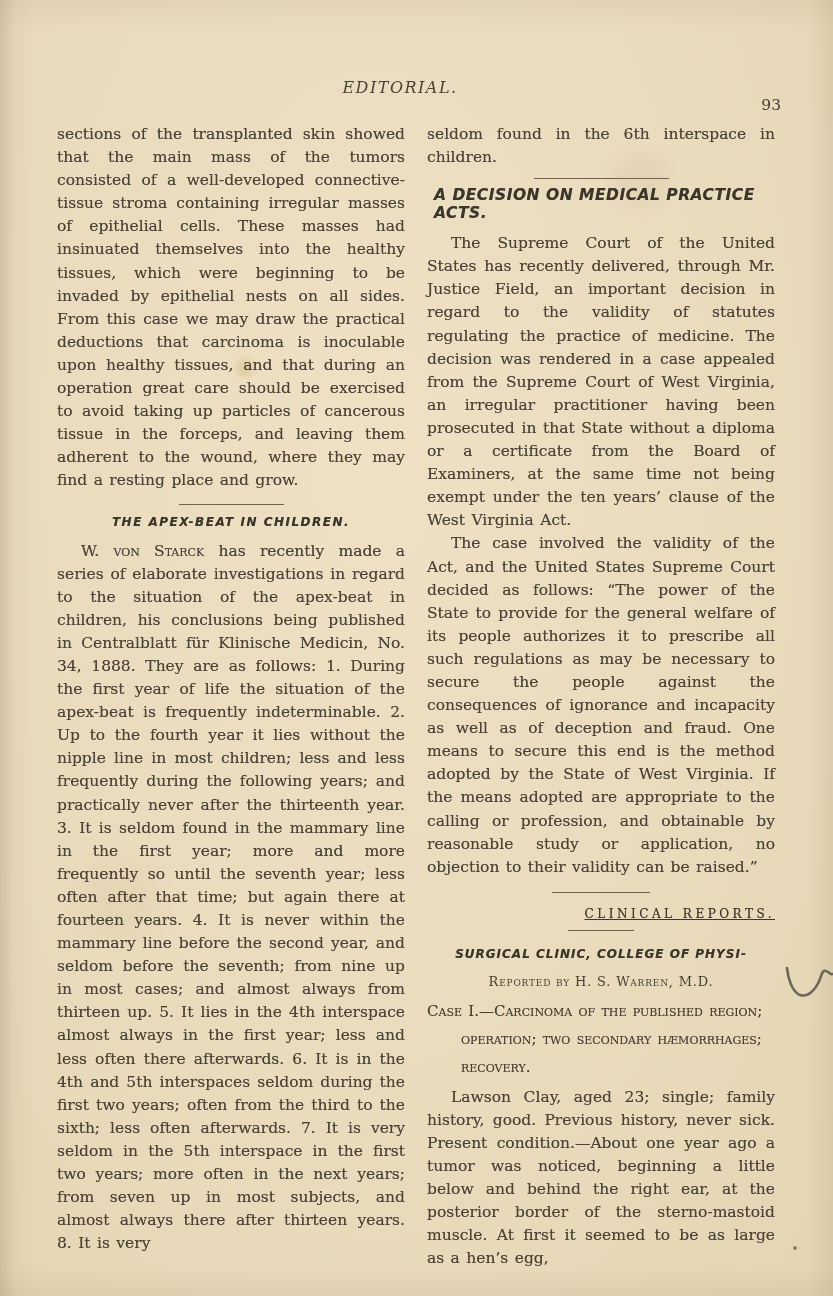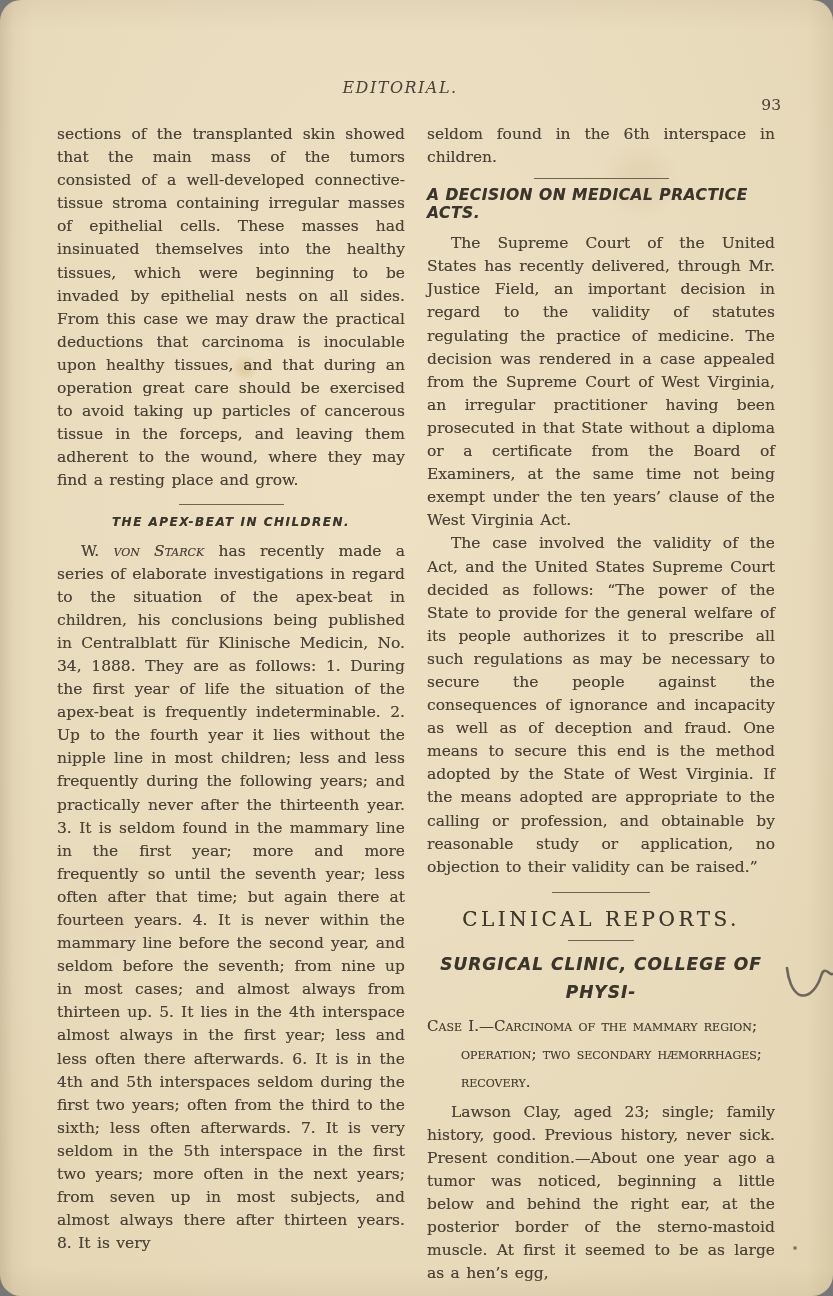--- a/index.html
+++ b/index.html
@@ -13,21 +13,20 @@
       radial-gradient(circle at 245px 368px, rgba(190,150,60,.22) 0 5px, transparent 13px),
       radial-gradient(circle at 640px 180px, rgba(170,140,90,.10) 0 14px, transparent 40px),
       radial-gradient(circle at 120px 900px, rgba(170,140,90,.08) 0 20px, transparent 60px),
       linear-gradient(90deg, rgba(115,95,65,.20) 0, rgba(115,95,65,.05) 14px, transparent 34px),
       linear-gradient(270deg, rgba(115,95,65,.10) 0, transparent 26px),
       linear-gradient(180deg, rgba(115,95,65,.07) 0, transparent 30px),
       linear-gradient(0deg, rgba(115,95,65,.08) 0, transparent 28px),
       radial-gradient(ellipse at 45% 35%, #eee1c4 0%, #e9dcbd 55%, #e3d5b2 100%);
     font-family:"DejaVu Serif","Liberation Serif",serif;
     color:#4a4137;
-    border-radius:21px;
   }
   .running-head{
     position:absolute;top:78px;left:0;width:800px;
     text-align:center;
     font-style:italic;font-size:16px;letter-spacing:1.5px;
     color:#494038;
   }
   .page-number{
     position:absolute;top:78px;right:52px;
     font-size:15.5px;color:#494038;margin-top:18px;
@@ -53,46 +52,47 @@
   .rule-w98{width:98px;margin-top:13px;margin-bottom:12px;}
   .rule-w66{width:66px;margin-top:9px;margin-bottom:9px;}
   .gothic-head{
     font-family:"DejaVu Sans","Liberation Sans",sans-serif;
     font-weight:bold;font-style:italic;
     text-align:center;color:#3c352b;
     margin:0 0 11px 0;
     text-shadow:0 0 .5px rgba(60,53,43,.6);
   }
   .apex-head{font-size:12px;letter-spacing:1.5px;}
-  .decision-head{font-size:15.5px;letter-spacing:.5px;text-align:left;margin-bottom:10px;}
+  .decision-head{font-size:15.5px;letter-spacing:.5px;text-align:left;margin-bottom:10px;margin-left:7px;}
   .section-head{
-    text-align:center;font-size:20px;letter-spacing:3.5px;
+    text-align:right;font-size:12px;letter-spacing:3.5px;
     color:#3e372d;margin:14px 0 0 0;font-weight:normal;
     text-shadow:0 0 .5px rgba(62,55,45,.6);
+    text-decoration:underline;
   }
   .clinic-head{
     font-family:"DejaVu Sans","Liberation Sans",sans-serif;
     font-weight:bold;font-style:italic;
-    font-size:17px;letter-spacing:1px;line-height:28px;
+    font-size:12px;letter-spacing:1px;line-height:28px;
     text-align:center;color:#3c352b;margin:0 0 6px 0;
     text-shadow:0 0 .5px rgba(60,53,43,.6);
   }
   .byline{
     text-align:center;font-variant:small-caps;
     font-size:13px;letter-spacing:.8px;
     margin:0 0 8px 0;color:#463e34;
   }
   .case-head{
     font-variant:small-caps;font-size:15px;line-height:28px;
     word-spacing:1.5px;
     padding-left:34px;text-indent:-34px;
     margin:0 0 5px 0;color:#463e34;
     text-shadow:0 0 .5px rgba(70,62,52,.5);
   }
-  .sc{font-variant:small-caps;font-style:italic;}
+  .sc{font-variant:small-caps;}
   .ital{margin-top:24px;}
   .margin-mark{
     position:absolute;top:956px;left:780px;width:53px;height:48px;
   }
   .margin-mark svg{display:block;}
 </style>
 </head>
 <body>
 
 <div class="page">
@@ -123,22 +123,23 @@
       <p class="body-para indent">The case involved the validity of the Act, and the United States Supreme Court decided as follows: “The power of the State to provide for the general welfare of its people authorizes it to prescribe all such regulations as may be necessary to secure the people against the consequences of ignorance and incapacity as well as of deception and fraud. One means to secure this end is the method adopted by the State of West Virginia. If the means adopted are appropriate to the calling or profession, and obtainable by reasonable study or application, no objection to their validity can be raised.”</p>
 
       <div class="col-rule rule-w98"></div>
 
       <h2 class="section-head">CLINICAL REPORTS.</h2>
 
       <div class="col-rule rule-w66"></div>
 
       <h3 class="clinic-head"><span>SURGICAL CLINIC, COLLEGE OF PHYSI-</span><br></h3>
 
+      <p class="byline">Reported by H. S. Warren, M.D.</p>
 
-      <p class="case-head">Case I.—Carcinoma of the mammary region; operation; two secondary hæmorrhages; recovery.</p>
+      <p class="case-head">Case I.—Carcinoma of the published region; operation; two secondary hæmorrhages; recovery.</p>
 
       <p class="body-para indent">Lawson Clay, aged 23; single; family history, good. Previous history, never sick. Present condition.—About one year ago a tumor was noticed, beginning a little below and behind the right ear, at the posterior border of the sterno-mastoid muscle. At first it seemed to be as large as a hen’s egg,</p>
     </div>
   </div>
 
   <div class="margin-mark" title="">
     <svg width="53" height="48" viewBox="0 0 53 48" xmlns="http://www.w3.org/2000/svg">
       <path d="M7,12 C8,22 12,36 20,39 C30,42 38,30 41,20 C42,16 44,13 48,16 C50,17.5 51,19 52,18" fill="none" stroke="#4f4a45" stroke-width="2.6" stroke-linecap="round" opacity="0.8"></path>
     </svg>
   </div>

